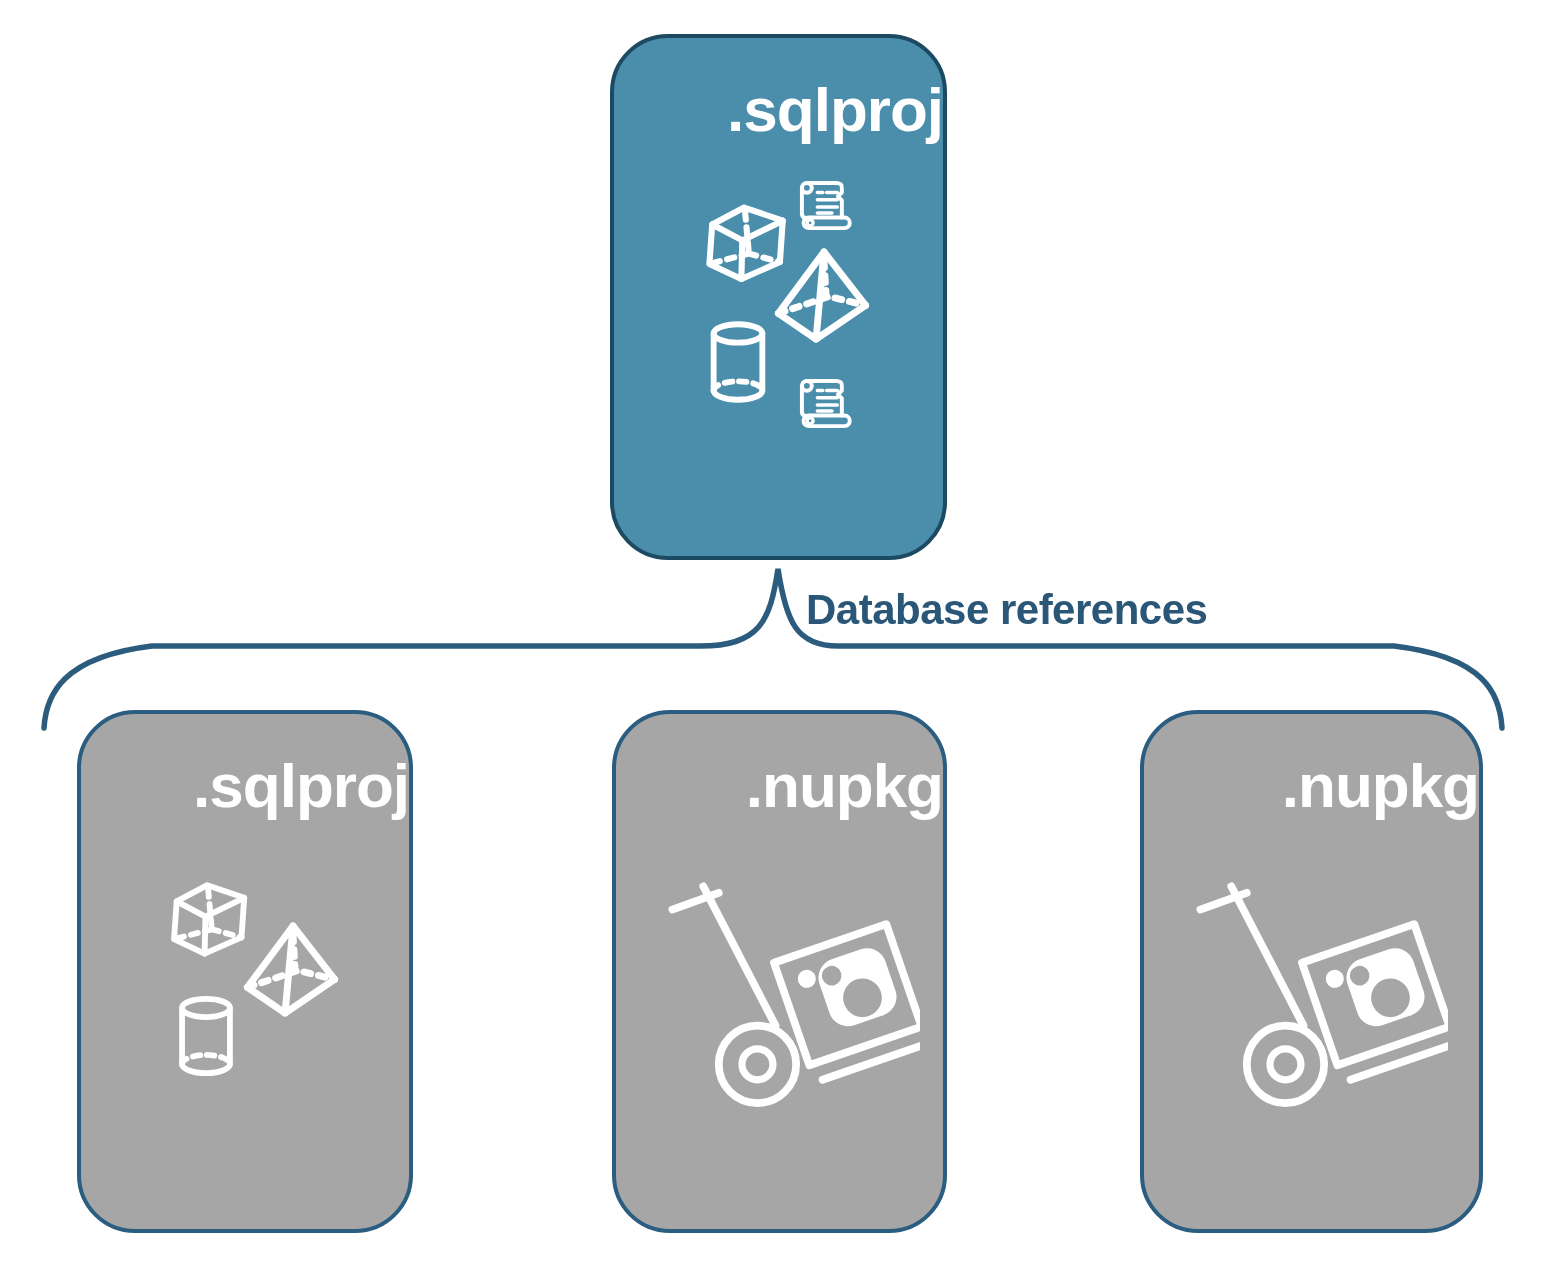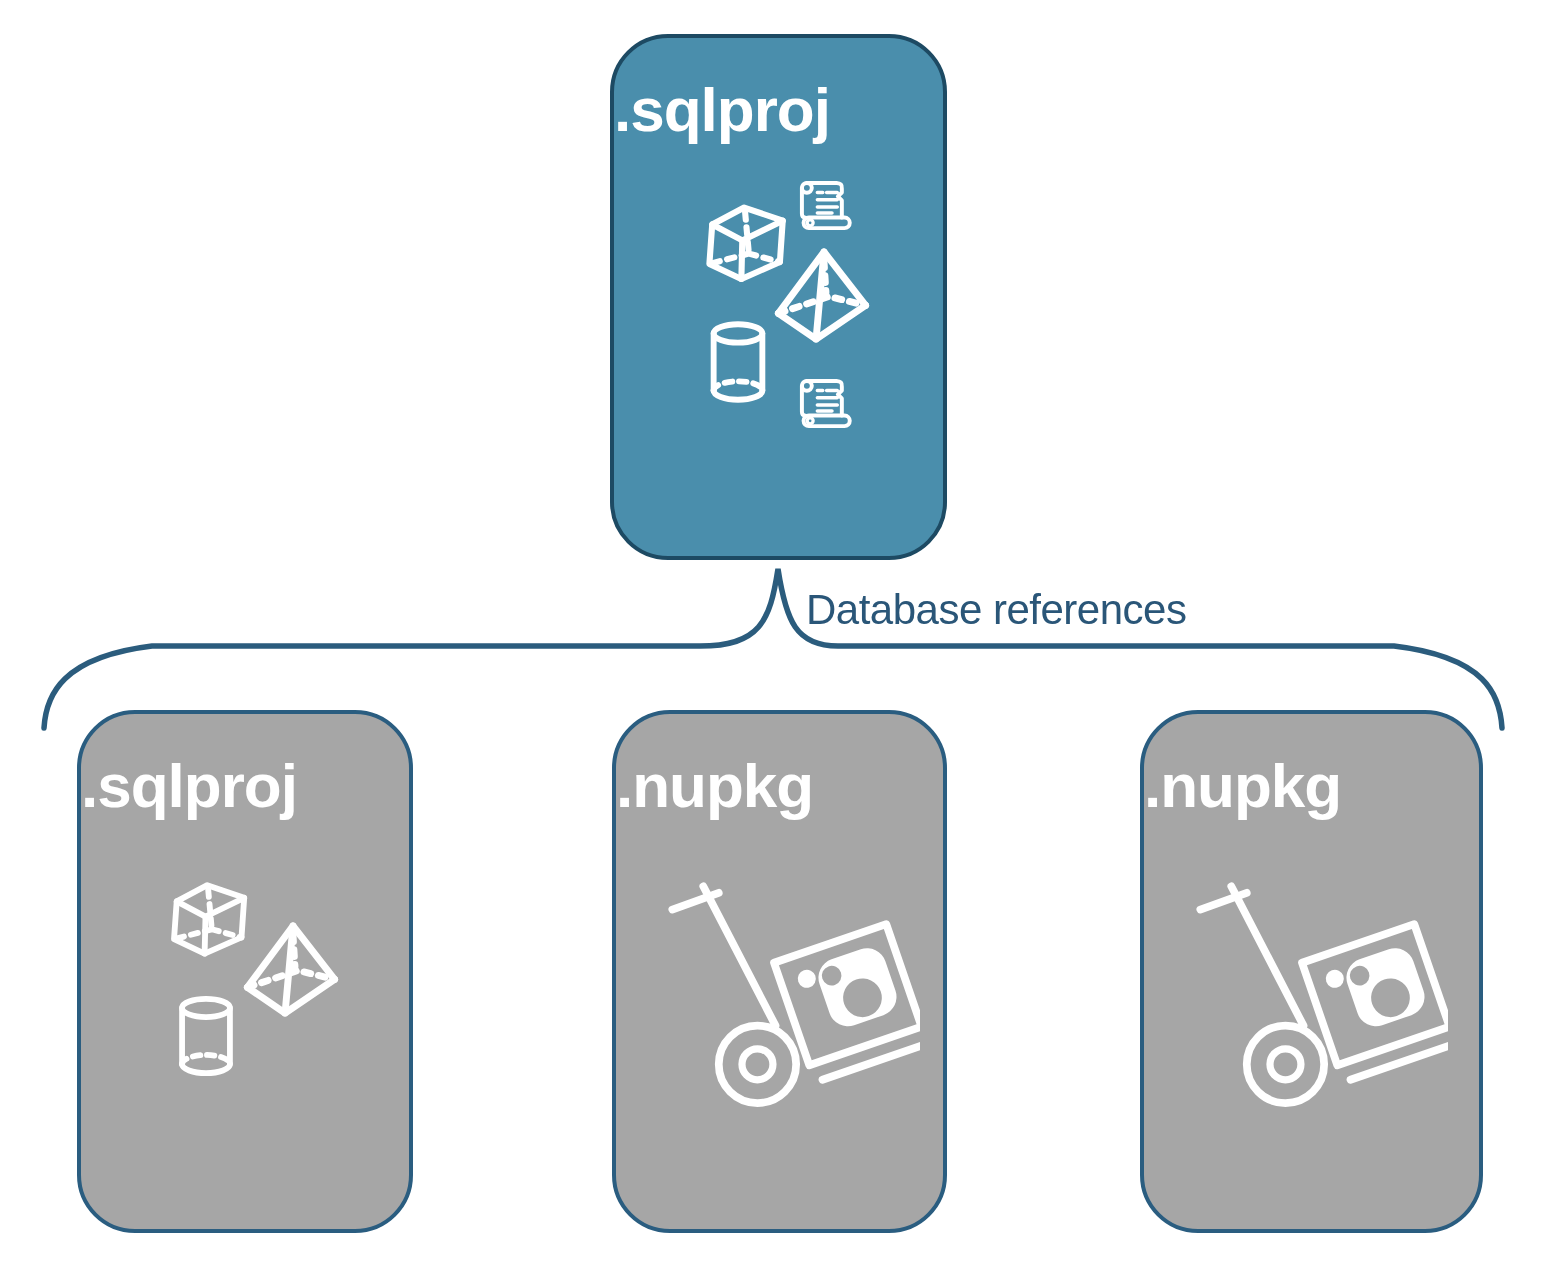--- a/index.html
+++ b/index.html
@@ -12,41 +12,41 @@
   body { background:var(--background); font-family:"Liberation Sans", sans-serif; }
   .canvas { position:relative; width:1566px; height:1274px; background:var(--background); overflow:hidden; }
 
   .box { position:absolute; box-sizing:border-box; border-radius:58px; border:4.5px solid var(--child-border); background:var(--child-fill); }
   .box.parent { left:610px; top:34px; width:337px; height:526px; background:var(--parent-fill); border-color:var(--parent-border); }
   .box.child { top:710px; height:523px; }
   #child-0 { left:77px;  width:336px; }
   #child-1 { left:612px; width:335px; }
   #child-2 { left:1140px; width:343px; }
 
-  .box-label { position:absolute; top:36px; left:0; right:0; text-align:left;
+  .box-label { position:absolute; top:36px; left:0; right:0; text-align:right;
     font-weight:bold; font-size:62px; letter-spacing:-1px; color:var(--label-text); }
 
   .ic { position:absolute; display:block; }
   
   .p-cube     { left:86px;  top:162px; width:94px;  height:94px; }
   .p-scroll-a { left:179px; top:136px; width:66px;  height:66px; }
   .p-pyramid  { left:156px; top:208px; width:104px; height:99px; }
   .p-cylinder { left:90px;  top:282px; width:68px;  height:84px; }
   .p-scroll-b { left:179px; top:334px; width:66px;  height:66px; }
   
   .c-cube     { left:84px;  top:164px; width:90px;  height:90px; }
   .c-pyramid  { left:158px; top:206px; width:104px; height:99px; }
   .c-cylinder { left:92px;  top:280px; width:66px;  height:84px; }
   
   .c-dolly    { left:46px;  top:156px; width:258px; height:270px; }
 
   .brace { position:absolute; left:0; top:545px; width:1566px; height:200px; }
   .brace path { stroke:var(--connector-stroke); stroke-width:5.5; fill:none; stroke-linecap:round; }
 
-  .connector-label { position:absolute; left:806px; top:586px; font-weight:normal;
+  .connector-label { position:absolute; left:806px; top:586px; font-weight:bold;
     font-size:42px; letter-spacing:-0.5px; color:var(--connector-label); white-space:nowrap; }
 
   .defs { position:absolute; width:0; height:0; overflow:hidden; }
   .wire { stroke:#fff; fill:none; stroke-linecap:round; stroke-linejoin:round; }
 </style>
 </head>
 <body>
 
 <div class="canvas">
 

